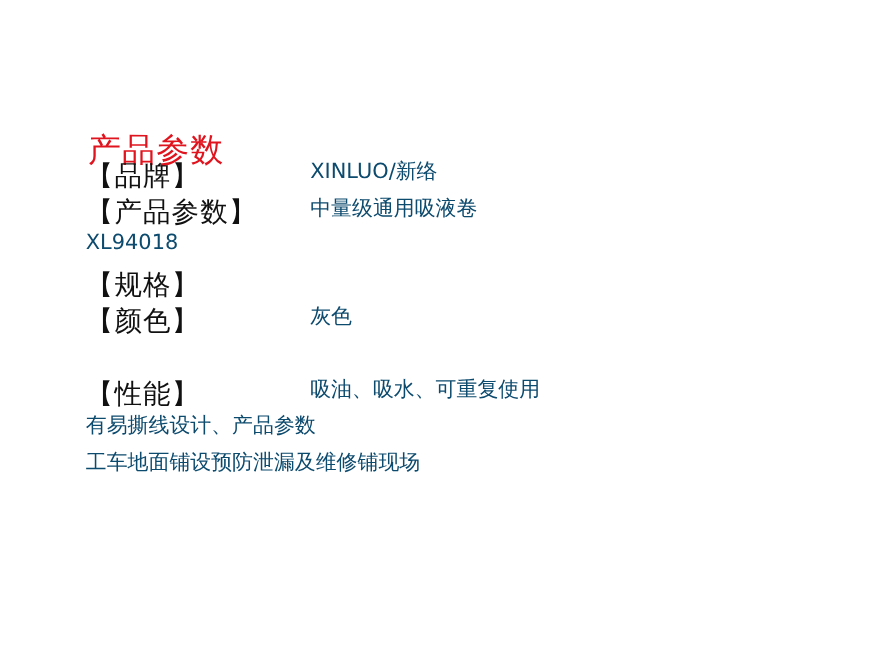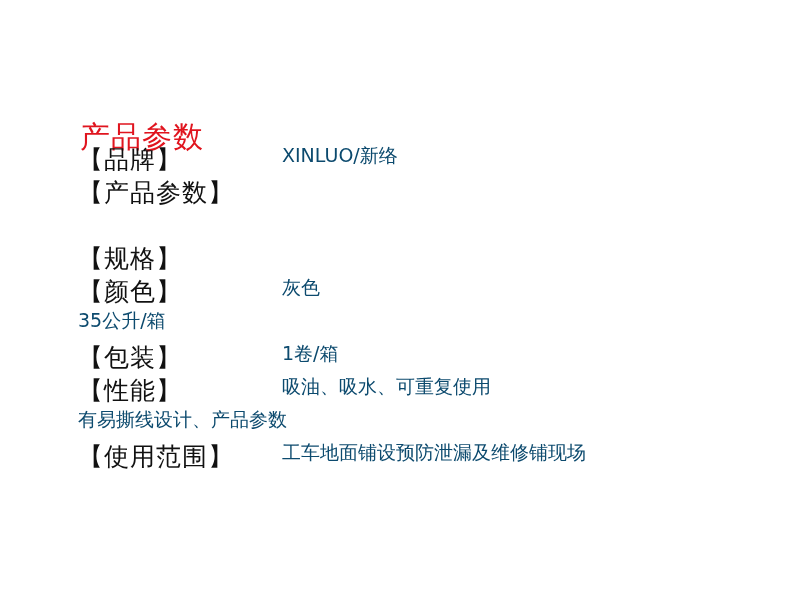--- a/index.html
+++ b/index.html
@@ -52,41 +52,37 @@
 
 <div class="title">产品参数</div>
 
 <div class="spec-list">
   <div class="spec-row">
     <span class="spec-label">【品牌】</span>
     <span class="spec-value">XINLUO/新络</span>
   </div>
   <div class="spec-row">
     <span class="spec-label">【产品参数】</span>
+    <span class="spec-value">中量级通用吸液卷</span>
   </div>
   <div class="spec-row">
+    <span class="spec-value">XL94018</span>
   </div>
   <div class="spec-row">
     <span class="spec-label">【规格】</span>
   </div>
   <div class="spec-row">
     <span class="spec-label">【颜色】</span>
     <span class="spec-value">灰色</span>
   </div>
   <div class="spec-row">
-    <span class="spec-value">35公升/箱</span>
-  </div>
-  <div class="spec-row">
-    <span class="spec-label">【包装】</span>
-    <span class="spec-value">1卷/箱</span>
   </div>
   <div class="spec-row">
     <span class="spec-label">【性能】</span>
     <span class="spec-value">吸油、吸水、可重复使用</span>
   </div>
   <div class="spec-row">
     <span class="spec-value">有易撕线设计、产品参数</span>
   </div>
   <div class="spec-row">
-    <span class="spec-label">【使用范围】</span>
     <span class="spec-value">工车地面铺设预防泄漏及维修铺现场</span>
   </div>
 </div>
 
 </body></html>

